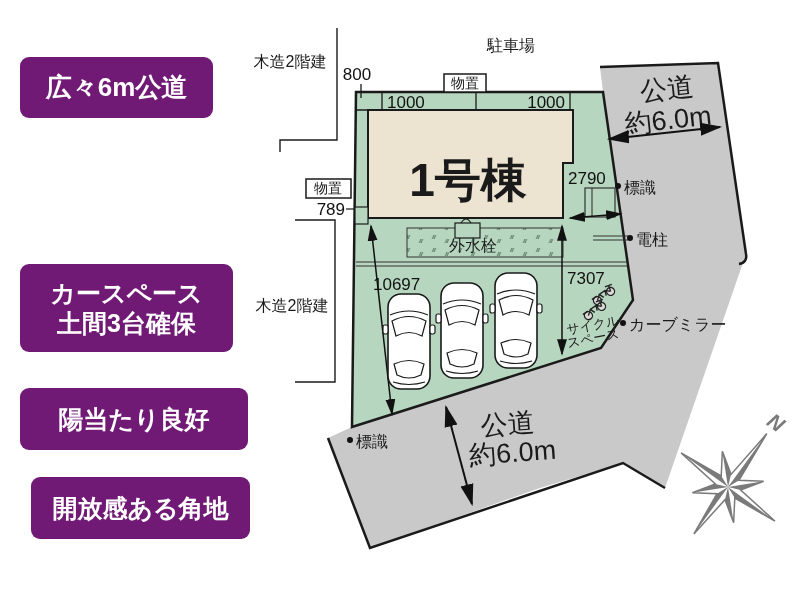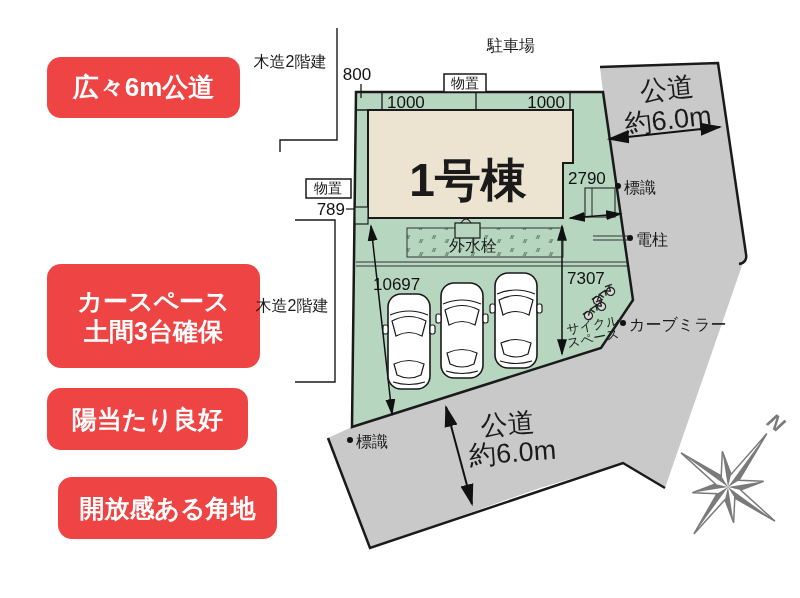--- a/index.html
+++ b/index.html
@@ -1,44 +1,44 @@
 <!DOCTYPE html>
 <html><head>
 <meta charset="utf-8">
 <style>
   html,body{margin:0;padding:0;background:#fff;}
   .stage{position:relative;width:800px;height:598px;overflow:hidden;
          font-family:"Liberation Sans",sans-serif;background:#fff;}
-  .badge{position:absolute;background:#ef4444;color:#fff;border-radius:14px;
+  .badge{position:absolute;background:#701a75;color:#fff;border-radius:9px;
          display:flex;flex-direction:column;align-items:center;justify-content:center;
-         text-align:center;font-weight:bold;line-height:1.22;margin-left:27px;}
+         text-align:center;font-weight:bold;line-height:1.22;}
   .badge .l{white-space:nowrap;}
   #plan{position:absolute;left:0;top:0;}
   text{font-family:"Liberation Sans",sans-serif;fill:#1a1a1a;}
   .lbl{font-size:16px;}
   .small{font-size:14px;}
   .dim{font-size:17px;fill:#111;}
   .roadtxt{font-size:27px;}
   .bldg{font-size:46px;font-weight:bold;}
   .cyc{font-size:13px;}
   .ntxt{font-size:21px;font-weight:bold;font-style:italic;fill:#7a7a7a;}
 </style>
 </head>
 <body>
 
 <div class="stage">
 
   <div class="badge" style="left:20px;top:57px;width:193px;height:61px;font-size:26px">
     <span class="l">広々6m公道</span>
   </div>
-  <div class="badge" style="left:20px;top:264px;width:213px;height:104px;font-size:25px">
+  <div class="badge" style="left:20px;top:264px;width:213px;height:88px;font-size:25px">
     <span class="l">カースペース</span>
     <span class="l">土間3台確保</span>
   </div>
-  <div class="badge" style="left:20px;top:388px;width:201px;height:62px;font-size:25px">
+  <div class="badge" style="left:20px;top:388px;width:228px;height:62px;font-size:25px">
     <span class="l">陽当たり良好</span>
   </div>
   <div class="badge" style="left:31px;top:477px;width:219px;height:62px;font-size:25px">
     <span class="l">開放感ある角地</span>
   </div>
 
   <svg id="plan" width="800" height="598" viewBox="0 0 800 598">
     <defs>
       <marker id="ah" viewBox="0 0 10 6" markerWidth="11" markerHeight="7" refX="9" refY="3" orient="auto-start-reverse">
         <path d="M0,0 L10,3 L0,6 Z" fill="#111"></path>

